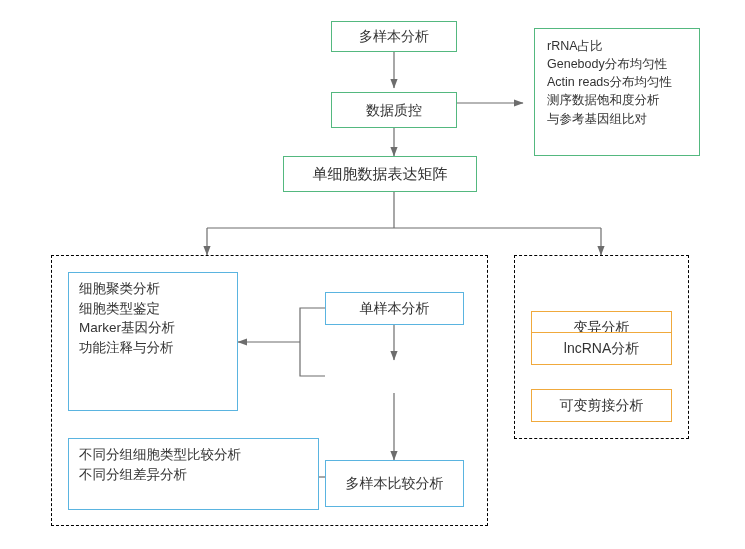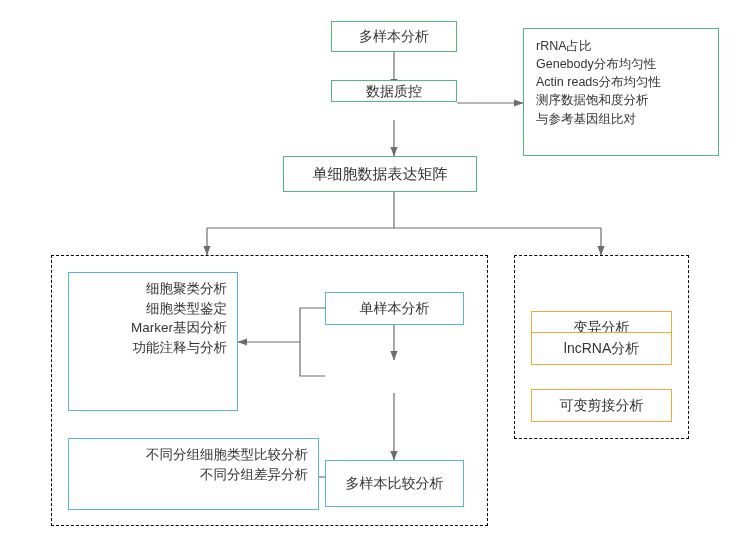--- a/index.html
+++ b/index.html
@@ -51,21 +51,21 @@
     padding: 8px 12px;
     text-align: left;
   }
   .multiline .line {
     display: block;
     white-space: nowrap;
   }
   .center-lines {
     display: block;
     padding: 6px 10px;
-    text-align: right;
+    text-align: left;
   }
   .center-lines .line {
     display: block;
     white-space: nowrap;
   }
   svg.links {
     position: absolute;
     left: 0; top: 0;
     width: 745px;
     height: 549px;
@@ -107,25 +107,25 @@
 
     <path class="edge" d="M394,393 L394,460" marker-end="url(#arrow)"></path>
 
     <path class="edge" d="M325,477 L293,477" marker-end="url(#arrow)"></path>
   </svg>
 
   <div class="node green" style="left:331px; top:21px; width:126px; height:31px;">
     <span>多样本分析</span>
   </div>
 
-  <div class="node green" style="left:331px; top:80px; width:126px; height:22px;">
+  <div class="node green" style="left:331px; top:92px; width:126px; height:36px;">
     <span>数据质控</span>
   </div>
 
-  <div class="node green multiline" style="left:523px; top:28px; width:196px; height:128px; font-size:12.5px;">
+  <div class="node green multiline" style="left:534px; top:28px; width:166px; height:128px; font-size:12.5px;">
     <span class="line">rRNA占比</span>
     <span class="line">Genebody分布均匀性</span>
     <span class="line">Actin reads分布均匀性</span>
     <span class="line">测序数据饱和度分析</span>
     <span class="line">与参考基因组比对</span>
   </div>
 
   <div class="node green" style="left:283px; top:156px; width:194px; height:36px; font-size:15px;">
     <span>单细胞数据表达矩阵</span>
   </div>

